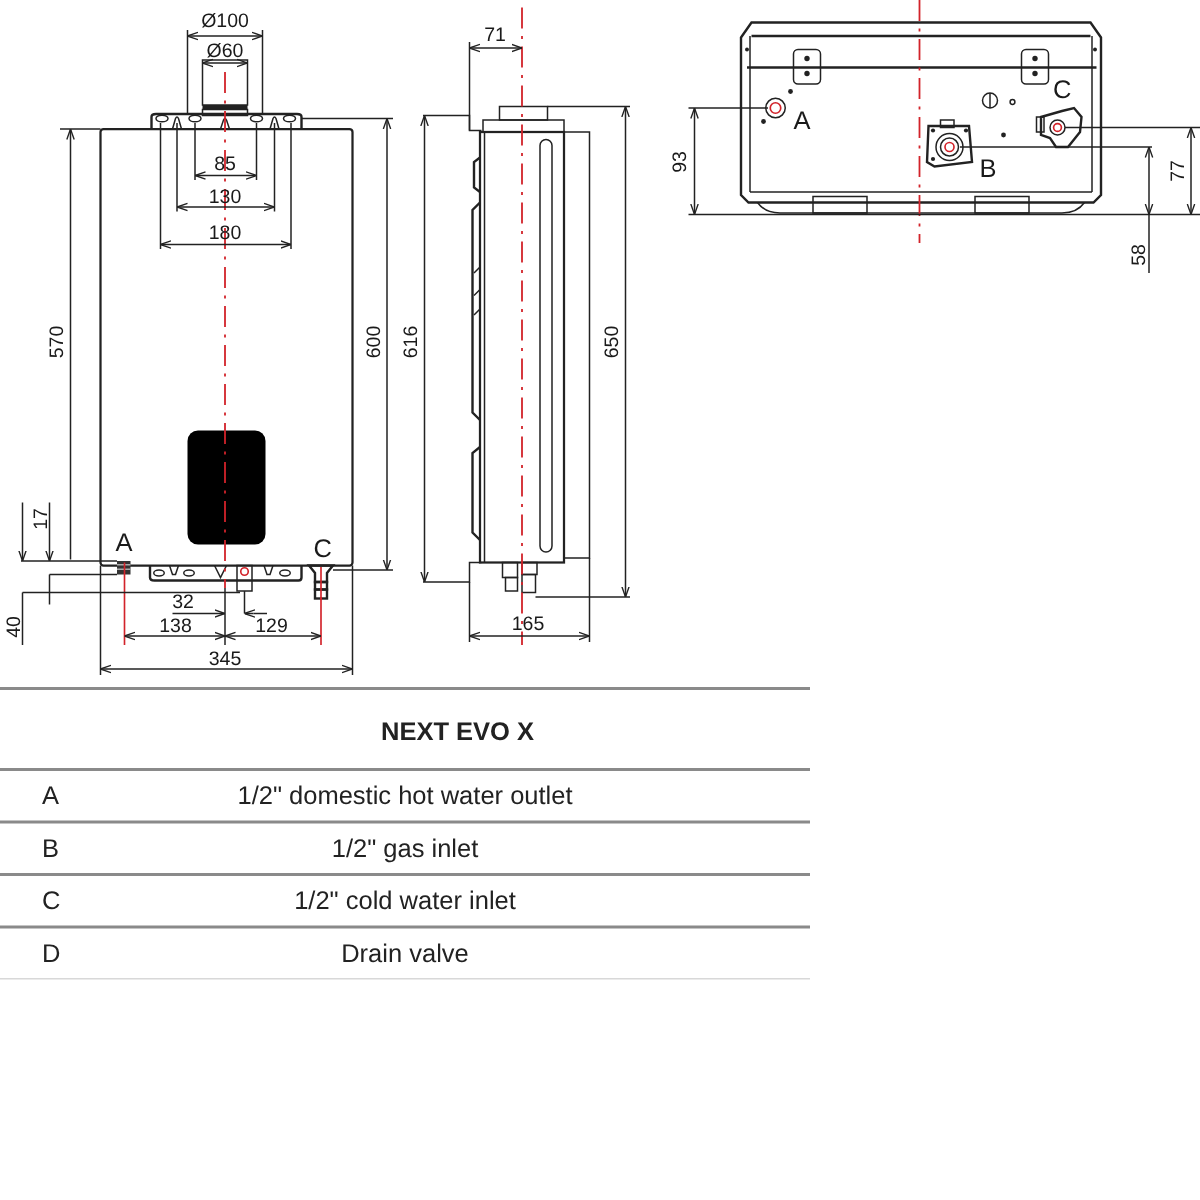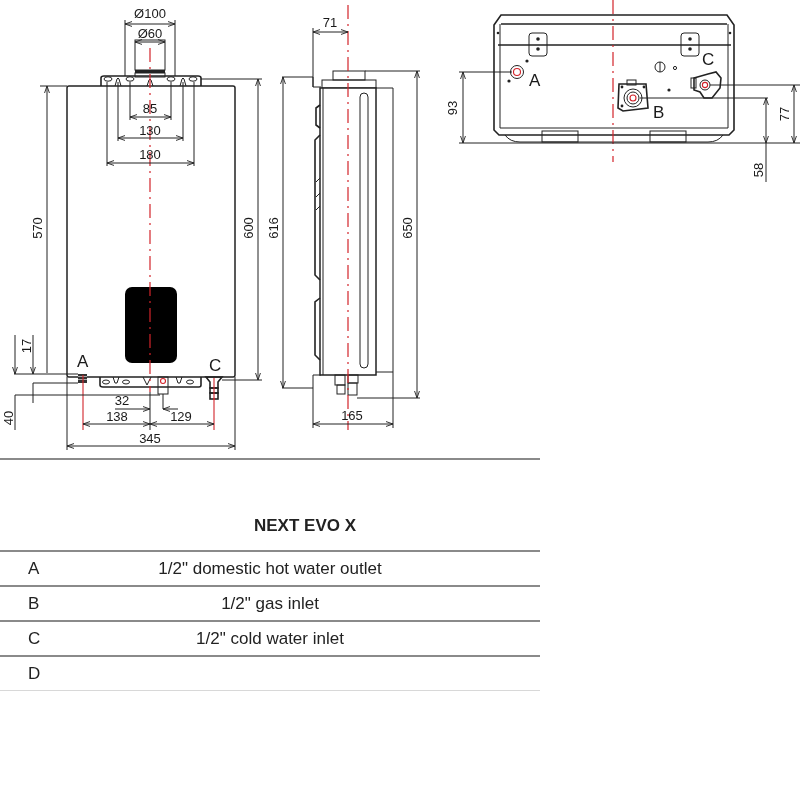--- a/index.html
+++ b/index.html
@@ -10,21 +10,21 @@
   .dim { font-size: 13px; }
   .lbl { font-size: 17px; }
   .ln { stroke: #222; stroke-width: 1; fill: none; }
   .th { stroke: #222; stroke-width: 1.6; fill: none; }
   .body { stroke: #222; stroke-width: 1.5; fill: #fff; }
   .axis { stroke: #d2232a; stroke-width: 1.2; stroke-dasharray: 14 5 2 5; fill: none; }
   .redc { stroke: #d2232a; stroke-width: 1.1; fill: none; }
   #legend { position: absolute; left: 0; top: 458px; width: 540px; }
   #legend .topline { border-top: 2px solid #8a8a8a; }
   #legend .title { height: 52px; line-height: 56px; text-align: center; font-weight: bold;
-                   font-size: 17px; padding-left: 70px; color: #222; margin-top: 38px; }
+                   font-size: 17px; padding-left: 70px; color: #222; }
   #legend .row { display: flex; height: 33px; line-height: 34px; border-top: 2px solid #8a8a8a;
                  font-size: 17px; color: #222; }
   #legend .row.last { border-bottom: 1px solid #d8d8d8; }
   #legend .code { width: 70px; padding-left: 28px; box-sizing: border-box; }
   #legend .desc { flex: 1; text-align: center; padding-right: 70px; }
 </style>
 </head>
 <body>
 
 <svg id="drawing" viewBox="0 0 800 460" xmlns="http://www.w3.org/2000/svg">
@@ -280,14 +280,15 @@
   <div class="row">
     <span class="code">B</span>
     <span class="desc">1/2" gas inlet</span>
   </div>
   <div class="row">
     <span class="code">C</span>
     <span class="desc">1/2" cold water inlet</span>
   </div>
   <div class="row last">
     <span class="code">D</span>
+    <span class="desc">Drain valve</span>
   </div>
 </div>
 
 </body></html>

